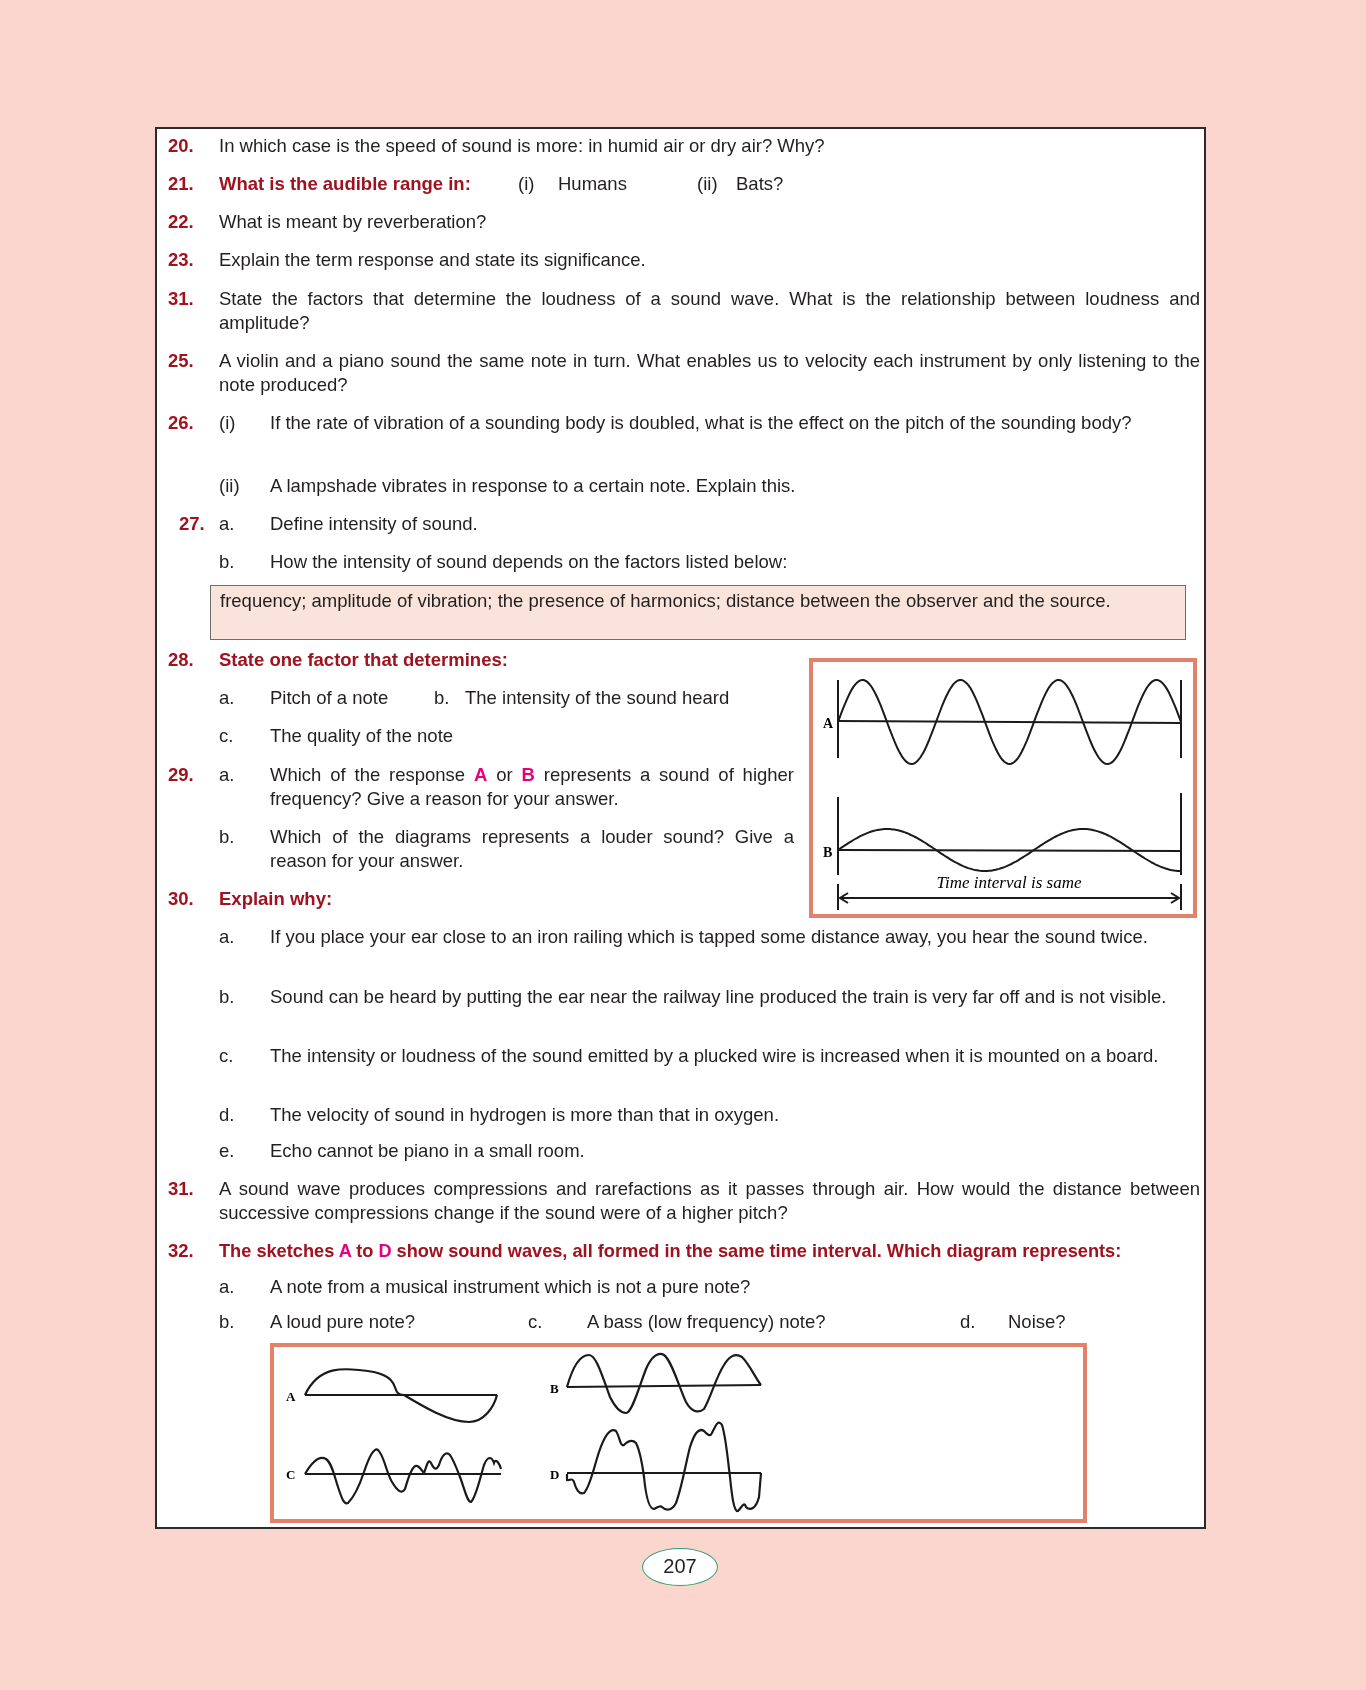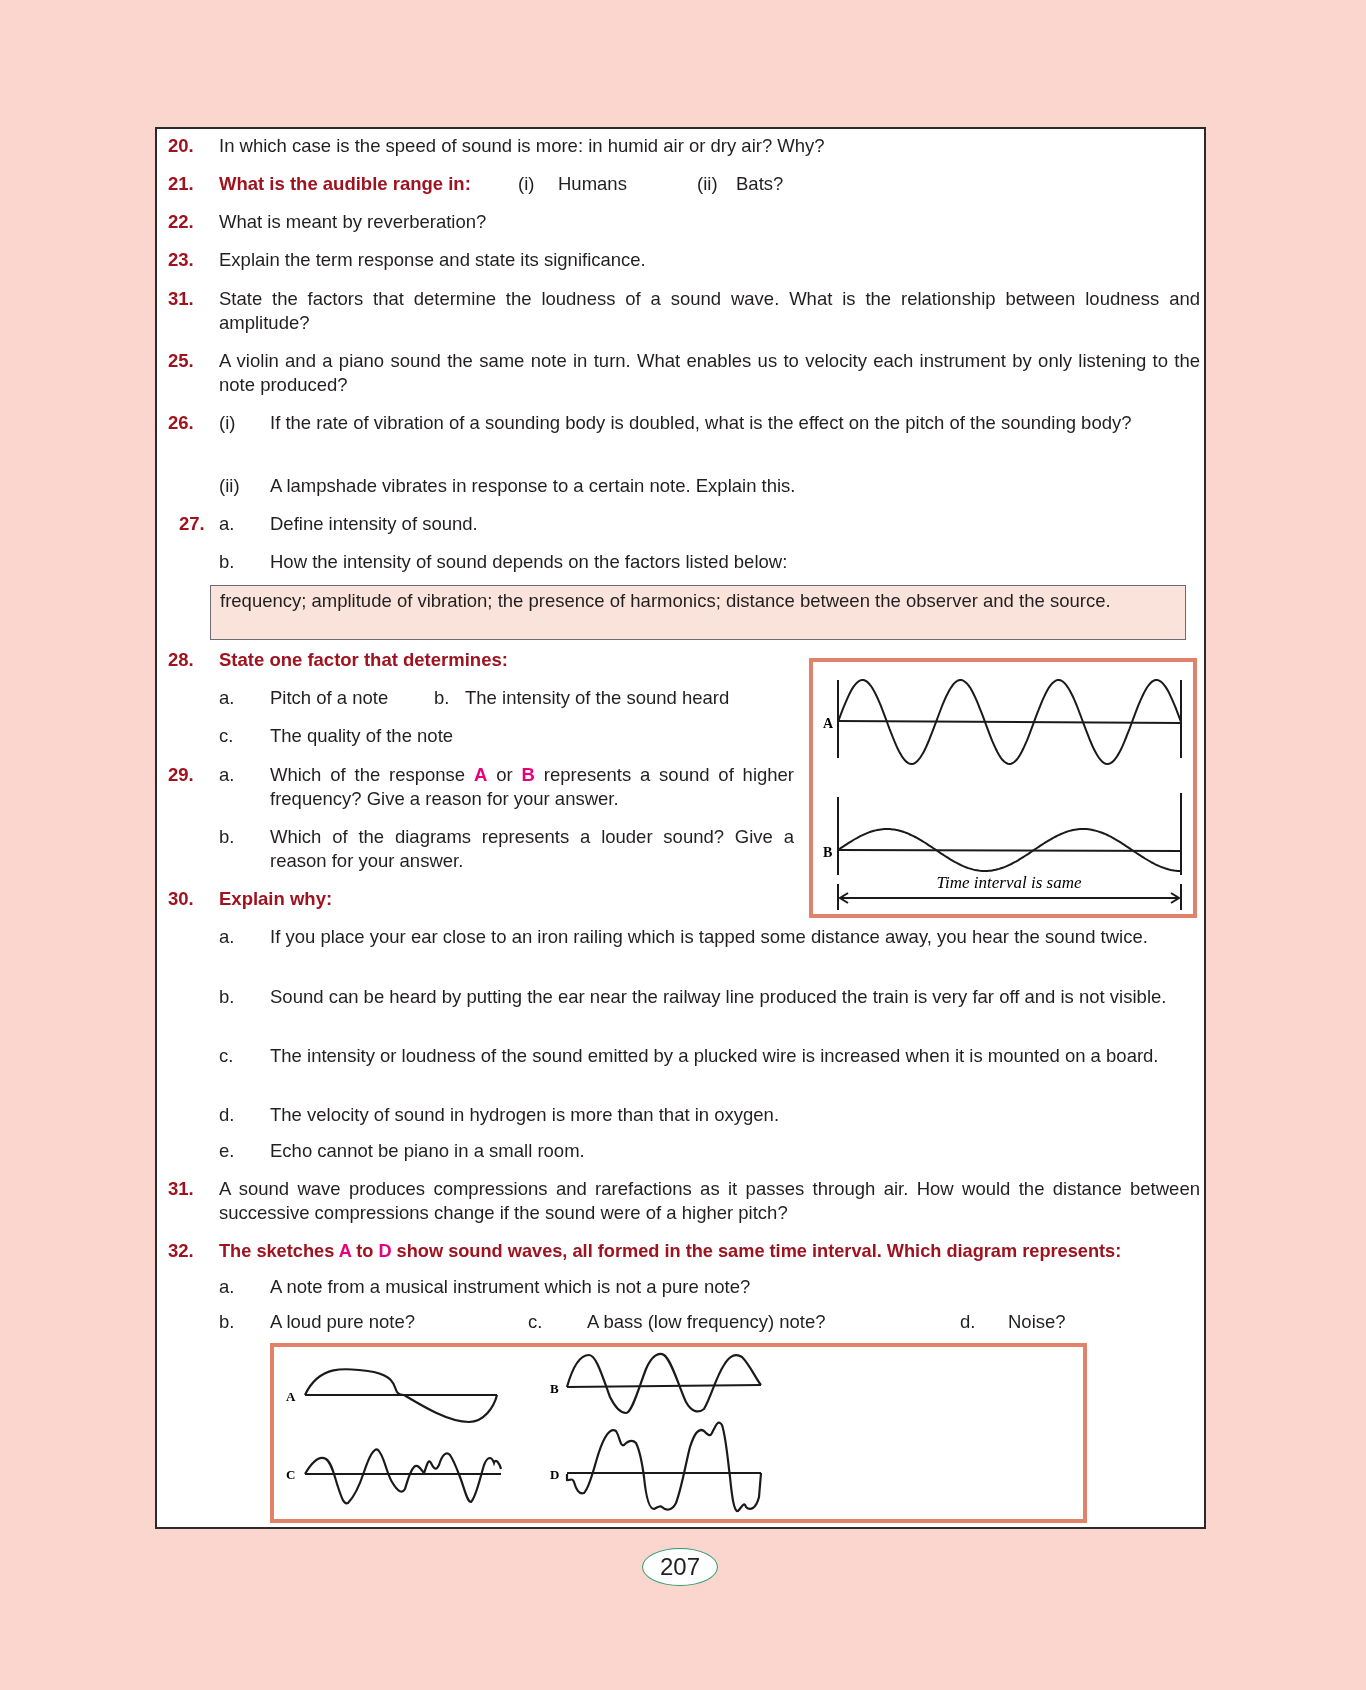--- a/index.html
+++ b/index.html
@@ -12,21 +12,21 @@
   .red{color:#a0121e;font-weight:bold;}
   .pink{color:#e6007e;font-weight:bold;}
   .wrap{position:absolute;font-size:18.5px;line-height:24px;text-align:justify;white-space:normal;}
   .sub{position:absolute;font-size:18.5px;line-height:24px;}
   .factbox{position:absolute;left:210px;top:585px;width:976px;height:55px;background:#f9e3da;
            border:1.5px solid #6d6d6d;box-sizing:border-box;padding:3px 9px;font-size:18.5px;line-height:24px;}
   .fig1{position:absolute;left:809px;top:658px;width:388px;height:260px;border:4px solid #e2826b;box-sizing:border-box;background:#fff;}
   .fig2{position:absolute;left:270px;top:1343px;width:817px;height:180px;border:4px solid #e2826b;box-sizing:border-box;background:#fff;}
   svg text{font-family:"Liberation Serif","DejaVu Serif",serif;}
   .pg{position:absolute;left:642px;top:1548px;width:76px;height:38px;border:1.5px solid #2a9d6a;border-radius:50%;
-      background:#fff;box-sizing:border-box;text-align:center;font-size:24px;line-height:35px;color:#231f20;}
+      background:#fff;box-sizing:border-box;text-align:center;font-size:20px;line-height:35px;color:#231f20;}
 </style>
 </head>
 <body>
 
 <div class="frame"></div>
 
 <span class="num" style="left:168px;top:134px">20.</span>
 <span class="ln" style="left:219px;top:134px">In which case is the speed of sound is more: in humid air or dry air? Why?</span>
 
 <span class="num" style="left:168px;top:172px">21.</span>

